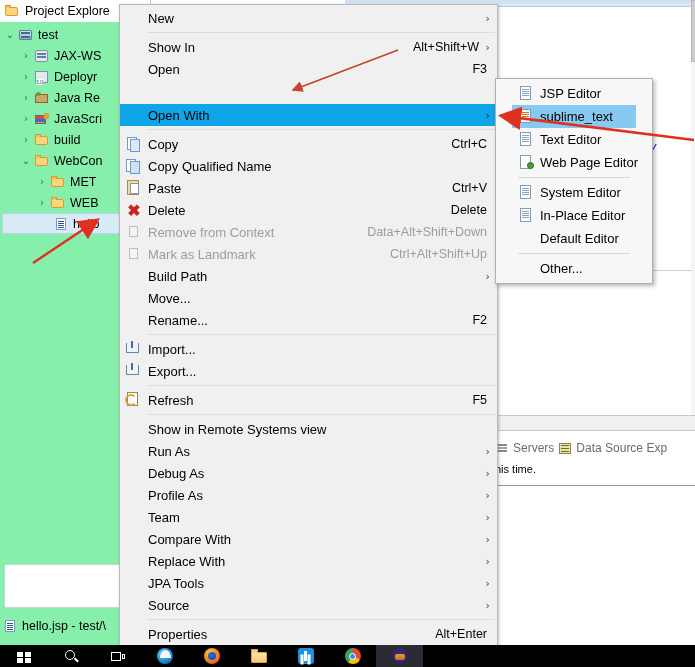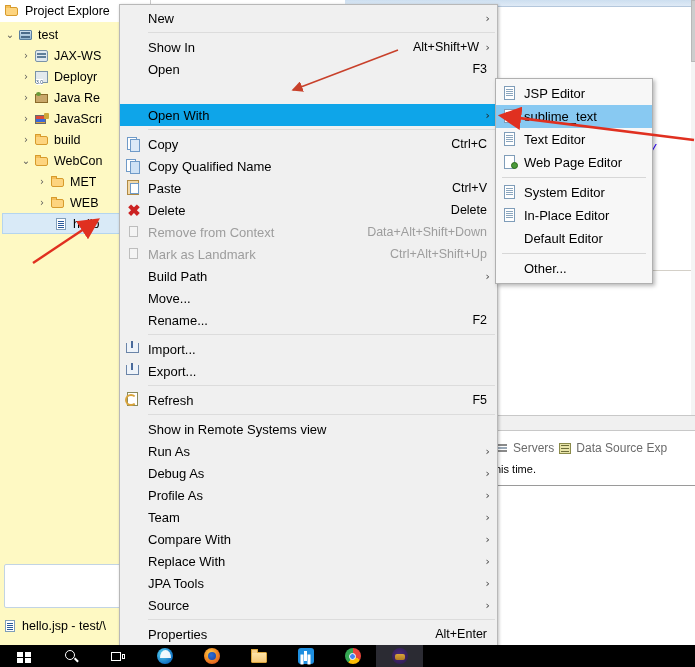--- a/index.html
+++ b/index.html
@@ -110,21 +110,21 @@
   }
   .panel-left-border {
     position:absolute; left:150px; top:0px; width:1px; height:230px;
     background:#c8c8c8;
   }
 
   
   #project-explorer {
     position: absolute;
     left: 0; top: 0; width: 150px; height: 645px;
-    background: #fef9c3;
+    background: #86efac;
     border-right: 1px solid #c9c9c9;
     overflow: hidden;
   }
   .pe-header {
     height: 22px;
     display: flex; align-items: center;
     padding-left: 4px; gap: 5px;
     font-size: 12.5px;
     color: #000;
     background: #ffffff;
@@ -331,21 +331,21 @@
   }
 
   
   #submenu {
     position: absolute;
     left: 495px; top: 78px;
     width: 158px;
     background: #f7f7f7;
     border: 1px solid #b0b0b0;
     box-shadow: 2px 2px 4px rgba(0,0,0,0.28);
-    padding: 3px 0;
+    padding: 3px 16px;
     box-sizing: border-box;
     z-index: 30;
   }
   .sub-item {
     height: 23px;
     display: flex; align-items: center;
     font-size: 13px;
     color: #000;
     white-space: nowrap;
   }

